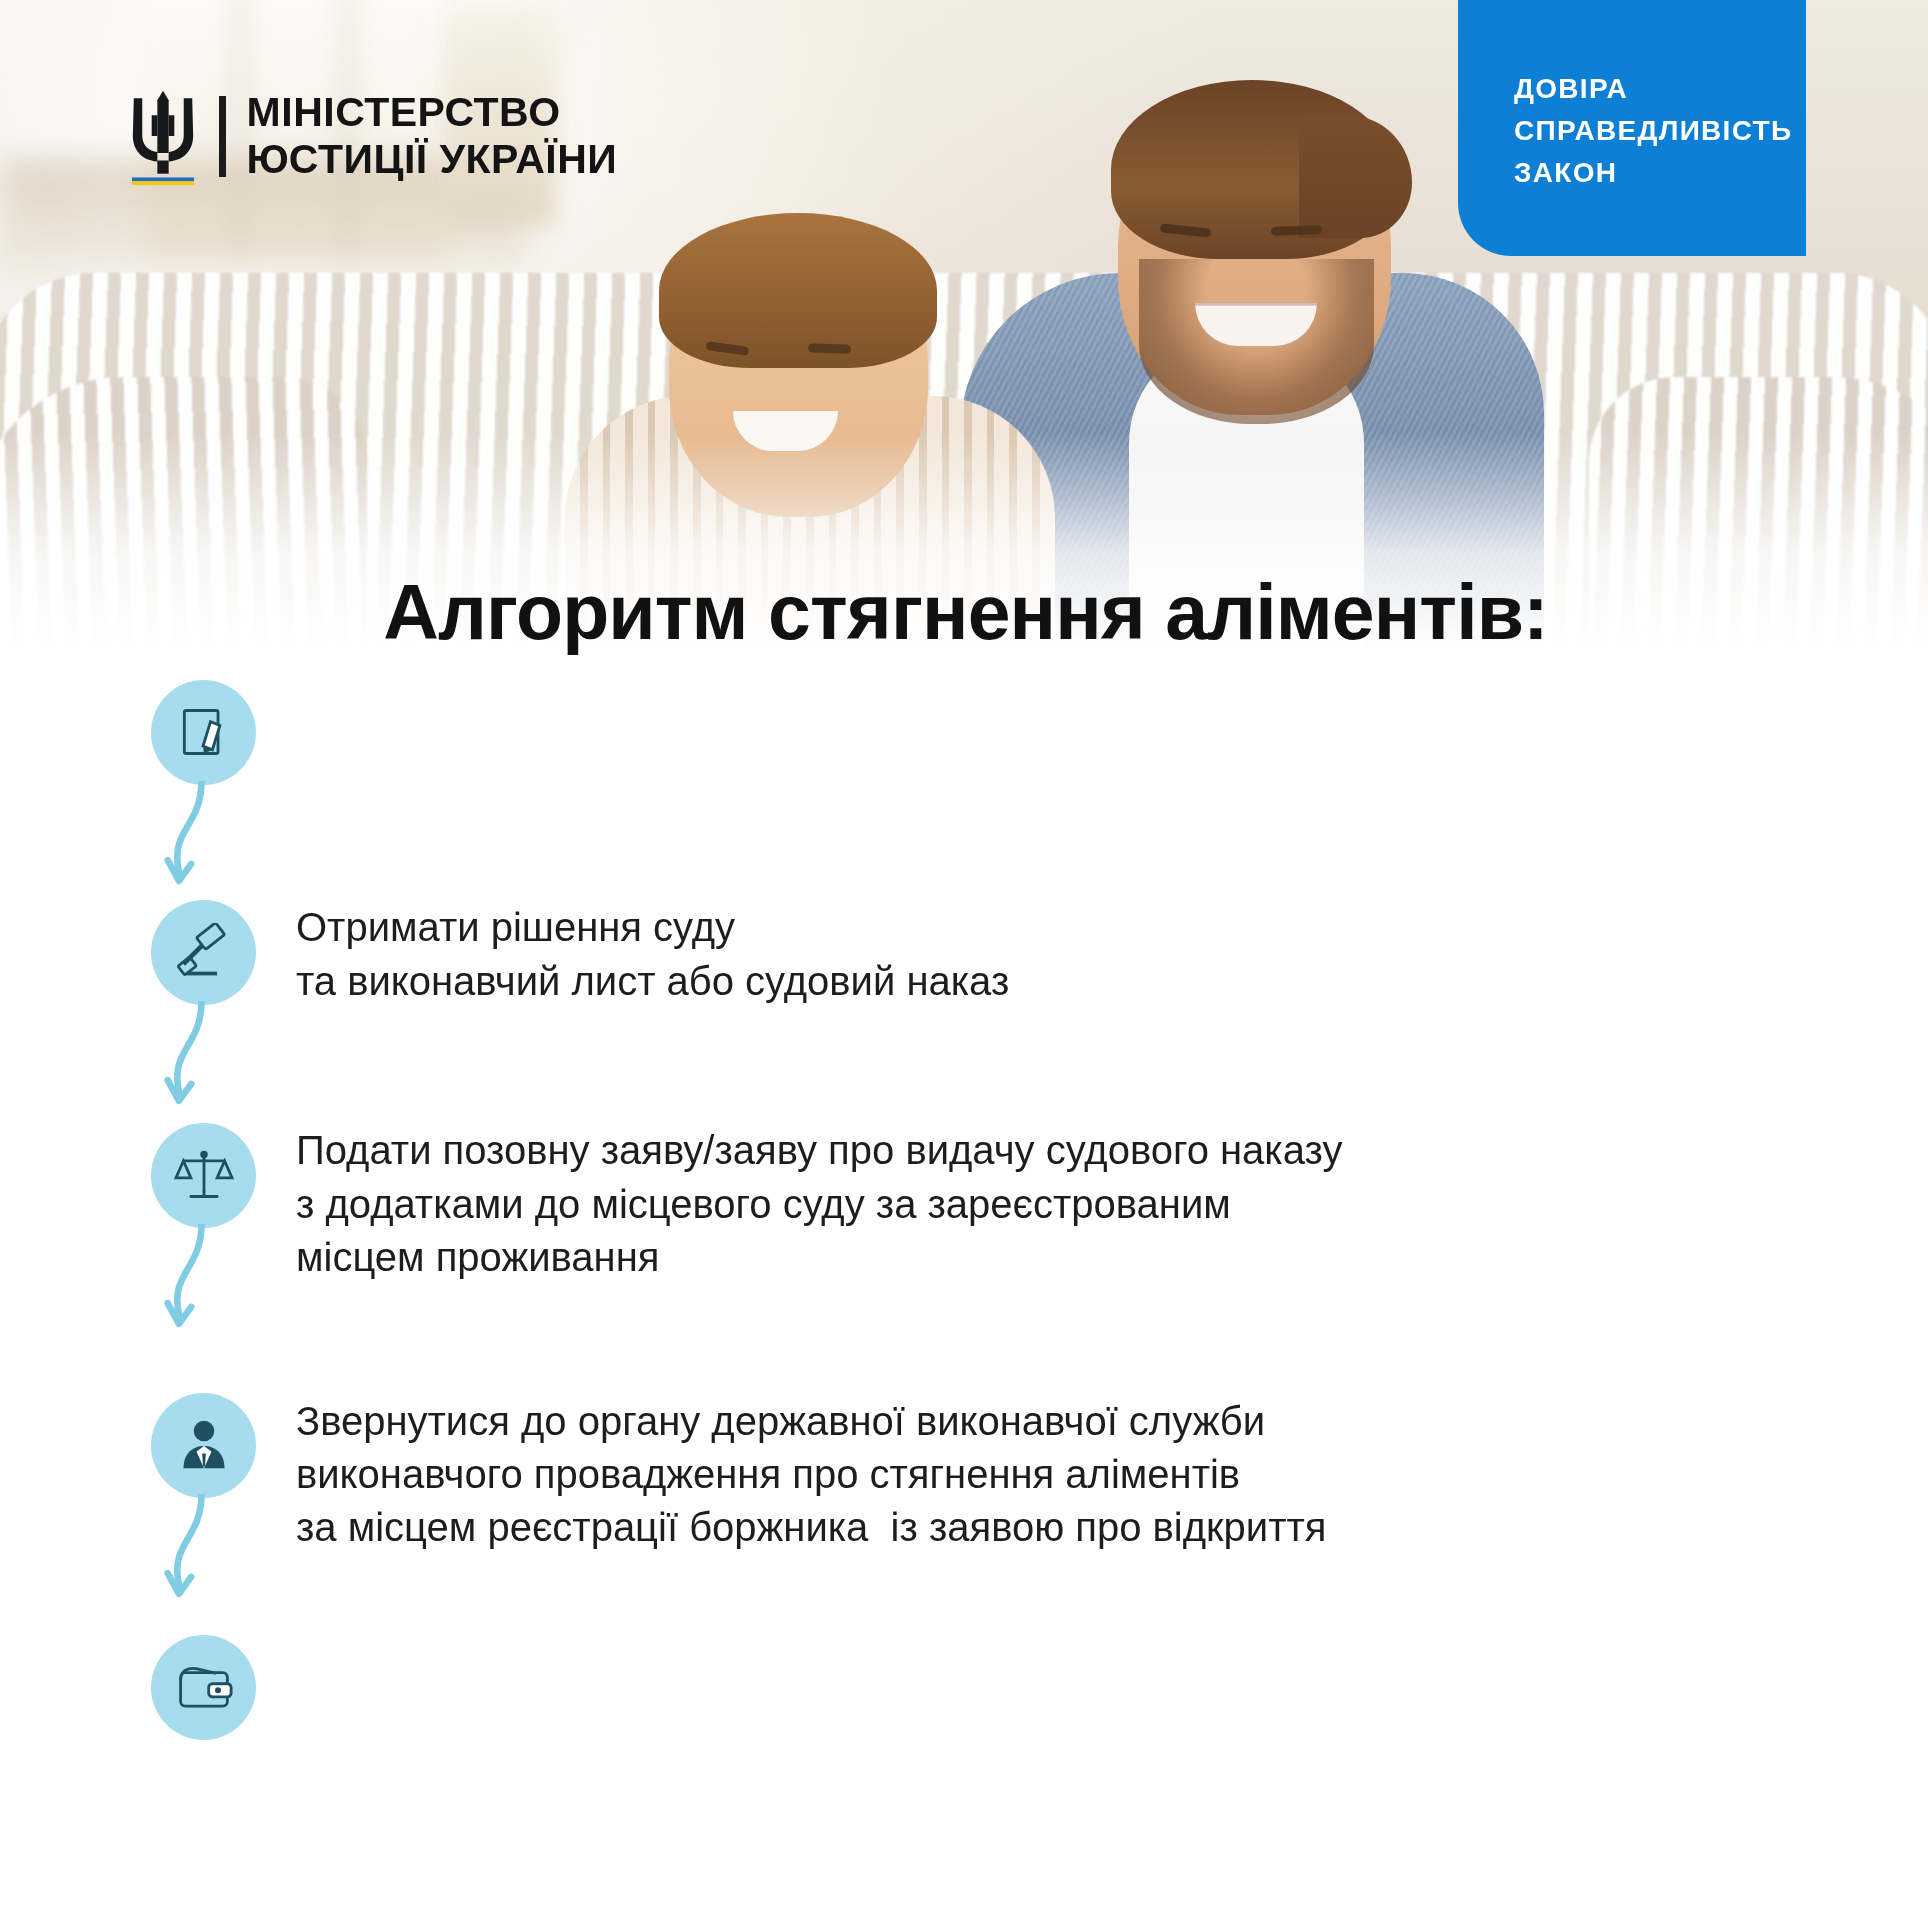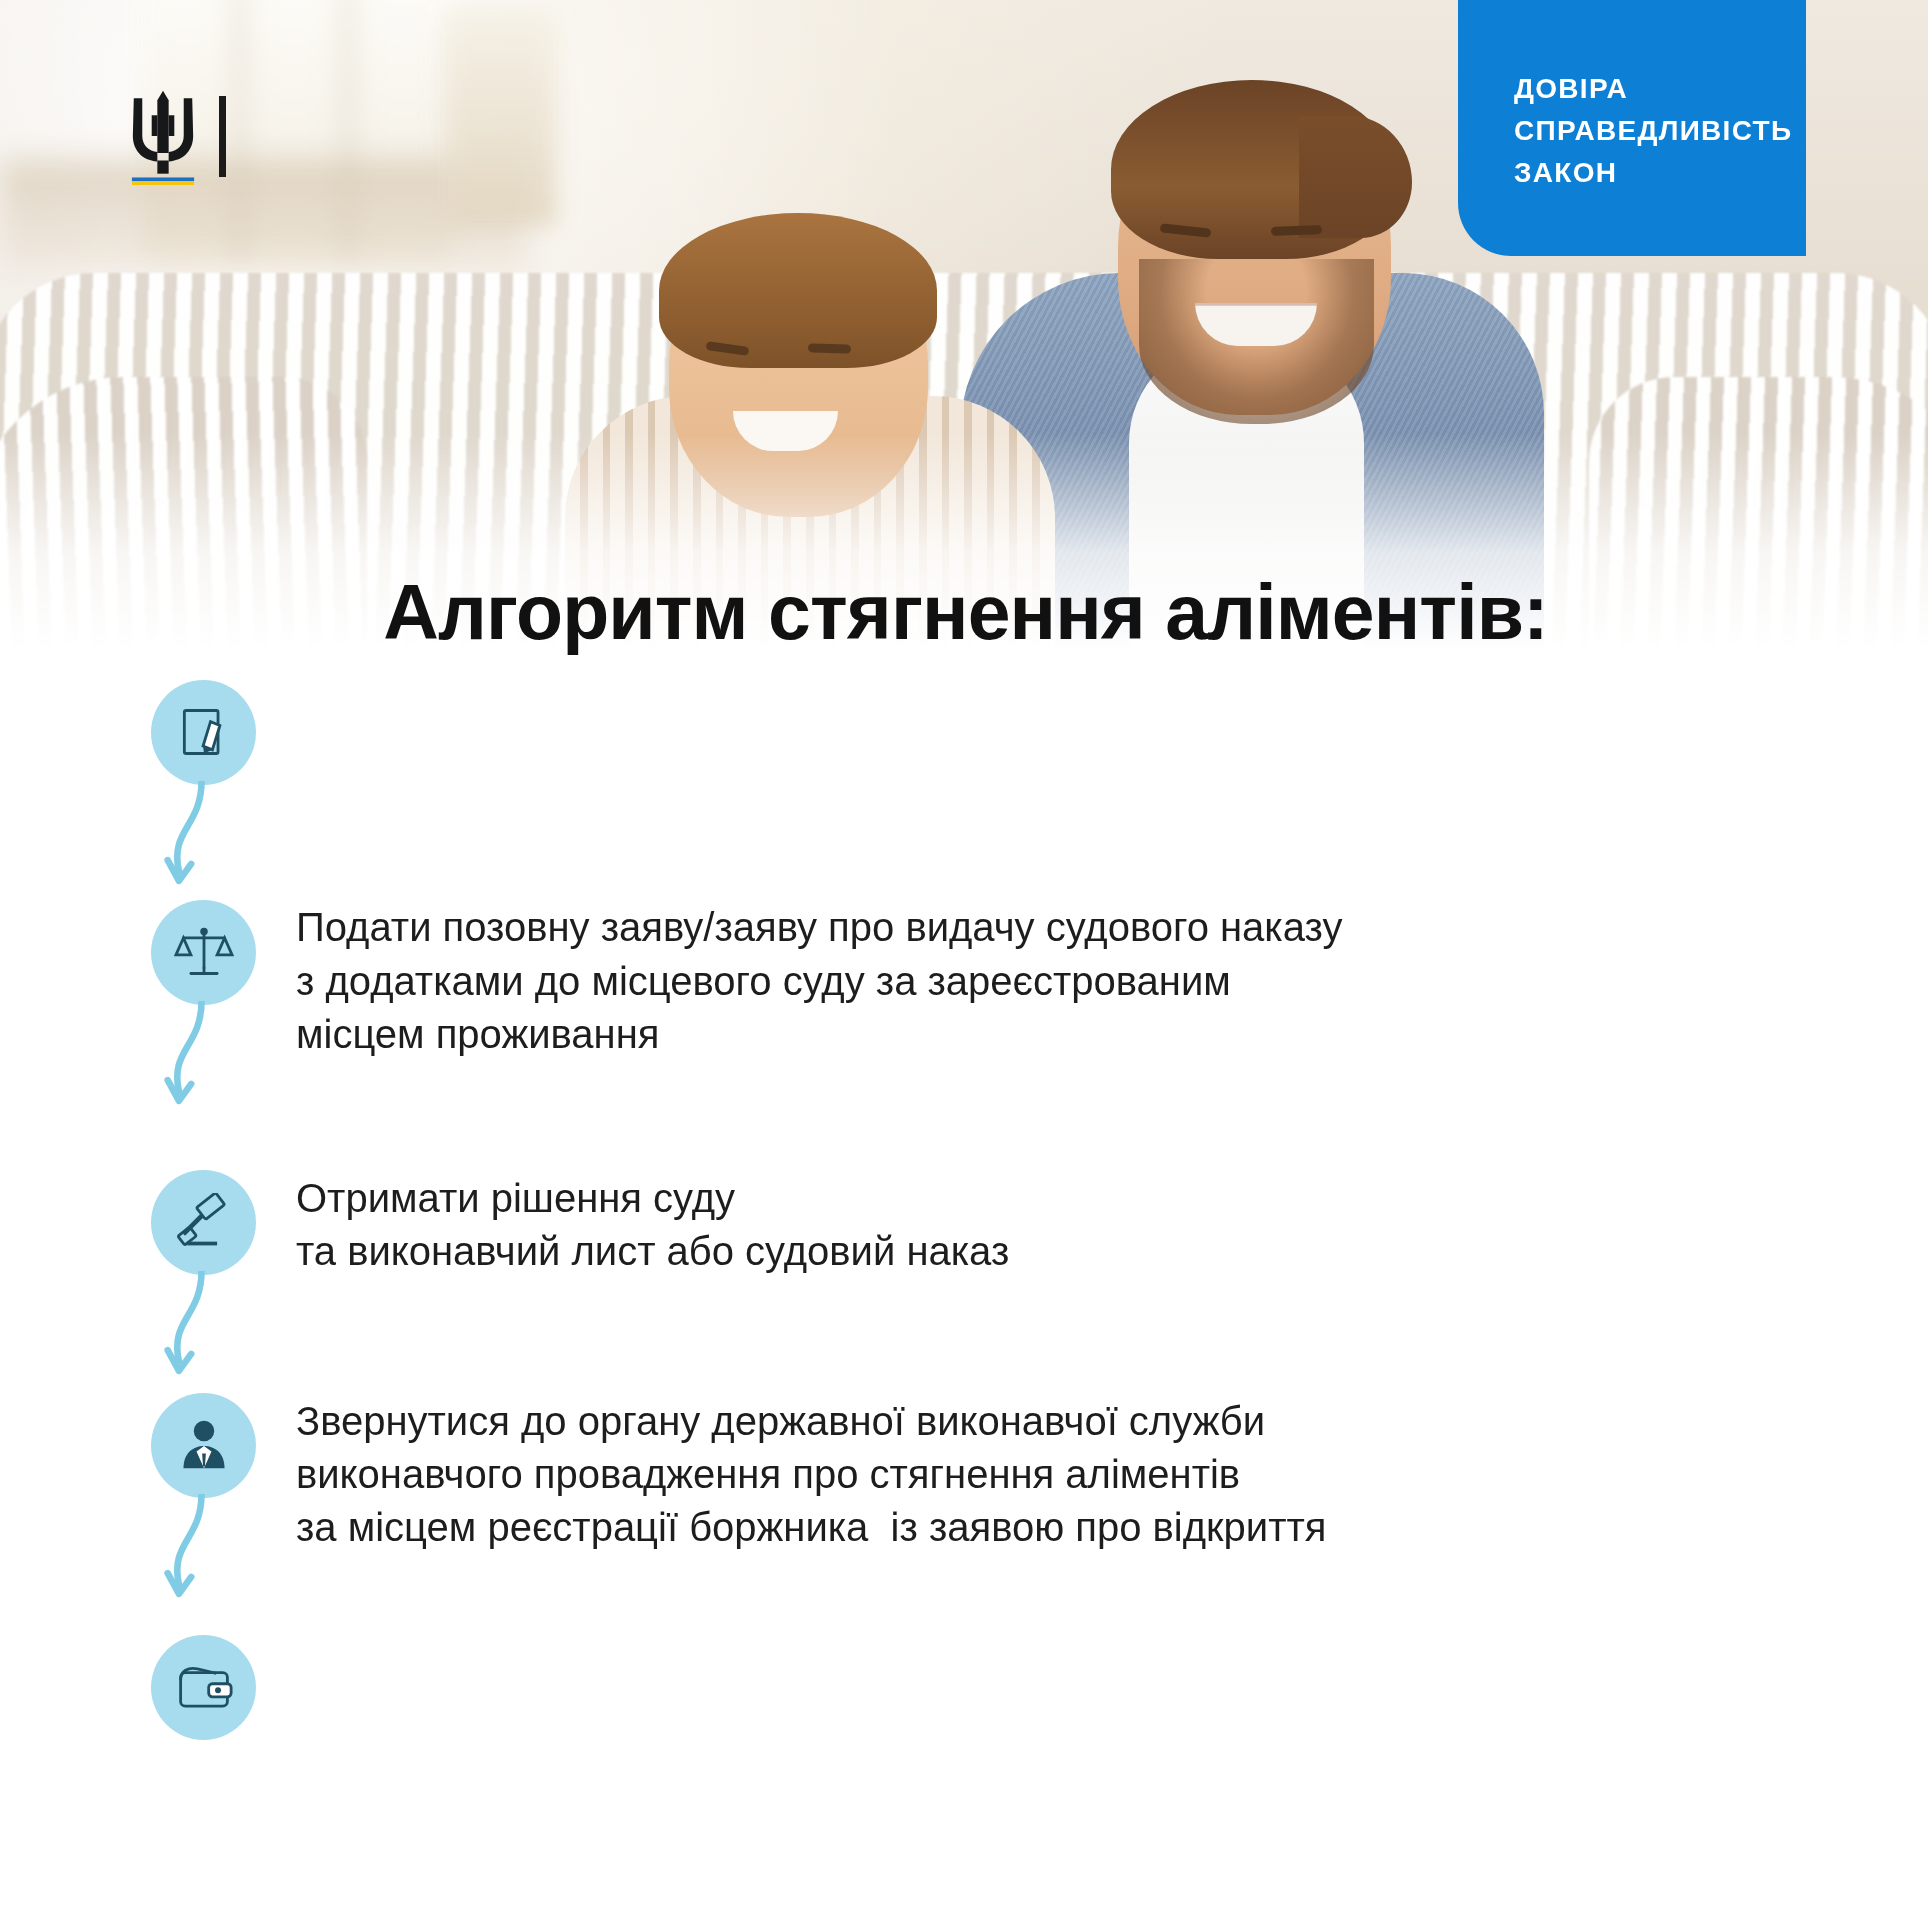--- a/index.html
+++ b/index.html
@@ -396,39 +396,64 @@
       <path d="M6 12 L15 12 L15 52 C15 62 22 68 31 69 L31 79 C14 78 5 66 5 52 Z"></path>
       <path d="M68 12 L59 12 L59 52 C59 62 52 68 43 69 L43 79 C60 78 69 66 69 52 Z"></path>
       <path d="M25 30 L31 30 L31 52 L25 52 Z"></path>
       <path d="M49 30 L43 30 L43 52 L49 52 Z"></path>
       <path d="M31 78 L43 78 L43 92 L31 92 Z"></path>
     </g>
     <rect x="4" y="96" width="66" height="4" fill="#1b6fc4"></rect>
     <rect x="4" y="100" width="66" height="4" fill="#f3c70b"></rect>
   </svg>
   <div class="logo-divider"></div>
+  <div class="logo-text">
+    <div>МІНІСТЕРСТВО</div>
+    <div>ЮСТИЦІЇ УКРАЇНИ</div>
+  </div>
 </div>
 
 <div class="slogan">
   <div>ДОВІРА</div>
   <div>СПРАВЕДЛИВІСТЬ</div>
   <div>ЗАКОН</div>
 </div>
 
 <h1 class="title">Алгоритм стягнення аліментів:</h1>
 
 <div class="steps">
 
   <div class="step" style="margin-bottom:111px;">
     <div class="step-icon">
       <svg width="58" height="58" viewBox="0 0 62 62">
         <rect x="10" y="8" width="36" height="46" rx="2" fill="none" stroke="#1f4f63" stroke-width="3"></rect>
         <path d="M30 46 L38 20 L48 24 L40 50 Z" fill="#ffffff" stroke="#1f4f63" stroke-width="3"></path>
         <path d="M40 50 L30 46 L31 54 Z" fill="#1f4f63"></path>
       </svg>
+    </div>
+    <svg class="connector" style="top:105px" viewBox="0 0 120 120">
+      <path d="M42 0 C42 48 8 52 18 96" fill="none" stroke="#7fcce4" stroke-width="7" stroke-linecap="round"></path>
+      <path d="M6 84 L18 106 L31 88" fill="none" stroke="#7fcce4" stroke-width="7" stroke-linecap="round" stroke-linejoin="round"></path>
+    </svg>
+  </div>
+
+  <div class="step" style="margin-bottom:111px;">
+    <div class="step-icon">
+      <svg width="60" height="58" viewBox="0 0 64 62">
+        <g fill="none" stroke="#1f4f63" stroke-width="3" stroke-linejoin="round">
+          <rect x="26" y="6" width="26" height="16" rx="2" transform="rotate(-38 39 14)"></rect>
+          <path d="M30 24 L10 44" stroke-width="5"></path>
+          <rect x="6" y="40" width="16" height="12" rx="2" transform="rotate(-38 14 46)"></rect>
+          <path d="M14 54 H46" stroke-width="4"></path>
+        </g>
+      </svg>
+    </div>
+    <div class="step-text">
+      <span>Отримати рішення суду</span>
+      <span>та виконавчий лист або судовий наказ</span>
     </div>
     <svg class="connector" style="top:105px" viewBox="0 0 120 120">
       <path d="M42 0 C42 48 8 52 18 96" fill="none" stroke="#7fcce4" stroke-width="7" stroke-linecap="round"></path>
       <path d="M6 84 L18 106 L31 88" fill="none" stroke="#7fcce4" stroke-width="7" stroke-linecap="round" stroke-linejoin="round"></path>
     </svg>
   </div>
 
   <div class="step" style="margin-bottom:105px;">
     <div class="step-icon">
       <svg width="60" height="58" viewBox="0 0 64 62">
@@ -447,41 +472,20 @@
       <span>Подати позовну заяву/заяву про видачу судового наказу</span>
       <span>з додатками до місцевого суду за зареєстрованим</span>
       <span>місцем проживання</span>
     </div>
     <svg class="connector" style="top:105px" viewBox="0 0 120 120">
       <path d="M42 0 C42 48 8 52 18 96" fill="none" stroke="#7fcce4" stroke-width="7" stroke-linecap="round"></path>
       <path d="M6 84 L18 106 L31 88" fill="none" stroke="#7fcce4" stroke-width="7" stroke-linecap="round" stroke-linejoin="round"></path>
     </svg>
   </div>
 
-  <div class="step" style="margin-bottom:111px;">
-    <div class="step-icon">
-      <svg width="60" height="58" viewBox="0 0 64 62">
-        <g fill="none" stroke="#1f4f63" stroke-width="3" stroke-linejoin="round">
-          <rect x="26" y="6" width="26" height="16" rx="2" transform="rotate(-38 39 14)"></rect>
-          <path d="M30 24 L10 44" stroke-width="5"></path>
-          <rect x="6" y="40" width="16" height="12" rx="2" transform="rotate(-38 14 46)"></rect>
-          <path d="M14 54 H46" stroke-width="4"></path>
-        </g>
-      </svg>
-    </div>
-    <div class="step-text">
-      <span>Отримати рішення суду</span>
-      <span>та виконавчий лист або судовий наказ</span>
-    </div>
-    <svg class="connector" style="top:105px" viewBox="0 0 120 120">
-      <path d="M42 0 C42 48 8 52 18 96" fill="none" stroke="#7fcce4" stroke-width="7" stroke-linecap="round"></path>
-      <path d="M6 84 L18 106 L31 88" fill="none" stroke="#7fcce4" stroke-width="7" stroke-linecap="round" stroke-linejoin="round"></path>
-    </svg>
-  </div>
-
   <div class="step" style="margin-bottom:77px;">
     <div class="step-icon">
       <svg width="56" height="58" viewBox="0 0 60 62">
         <circle cx="30" cy="16" r="11" fill="#1f4f63"></circle>
         <path d="M8 56 C8 40 18 32 30 32 C42 32 52 40 52 56 Z" fill="#1f4f63"></path>
         <path d="M30 32 L22 38 L30 56 L38 38 Z" fill="#ffffff"></path>
         <path d="M28 40 h4 l-1 14 h-2 z" fill="#1f4f63"></path>
       </svg>
     </div>
     <div class="step-text">

